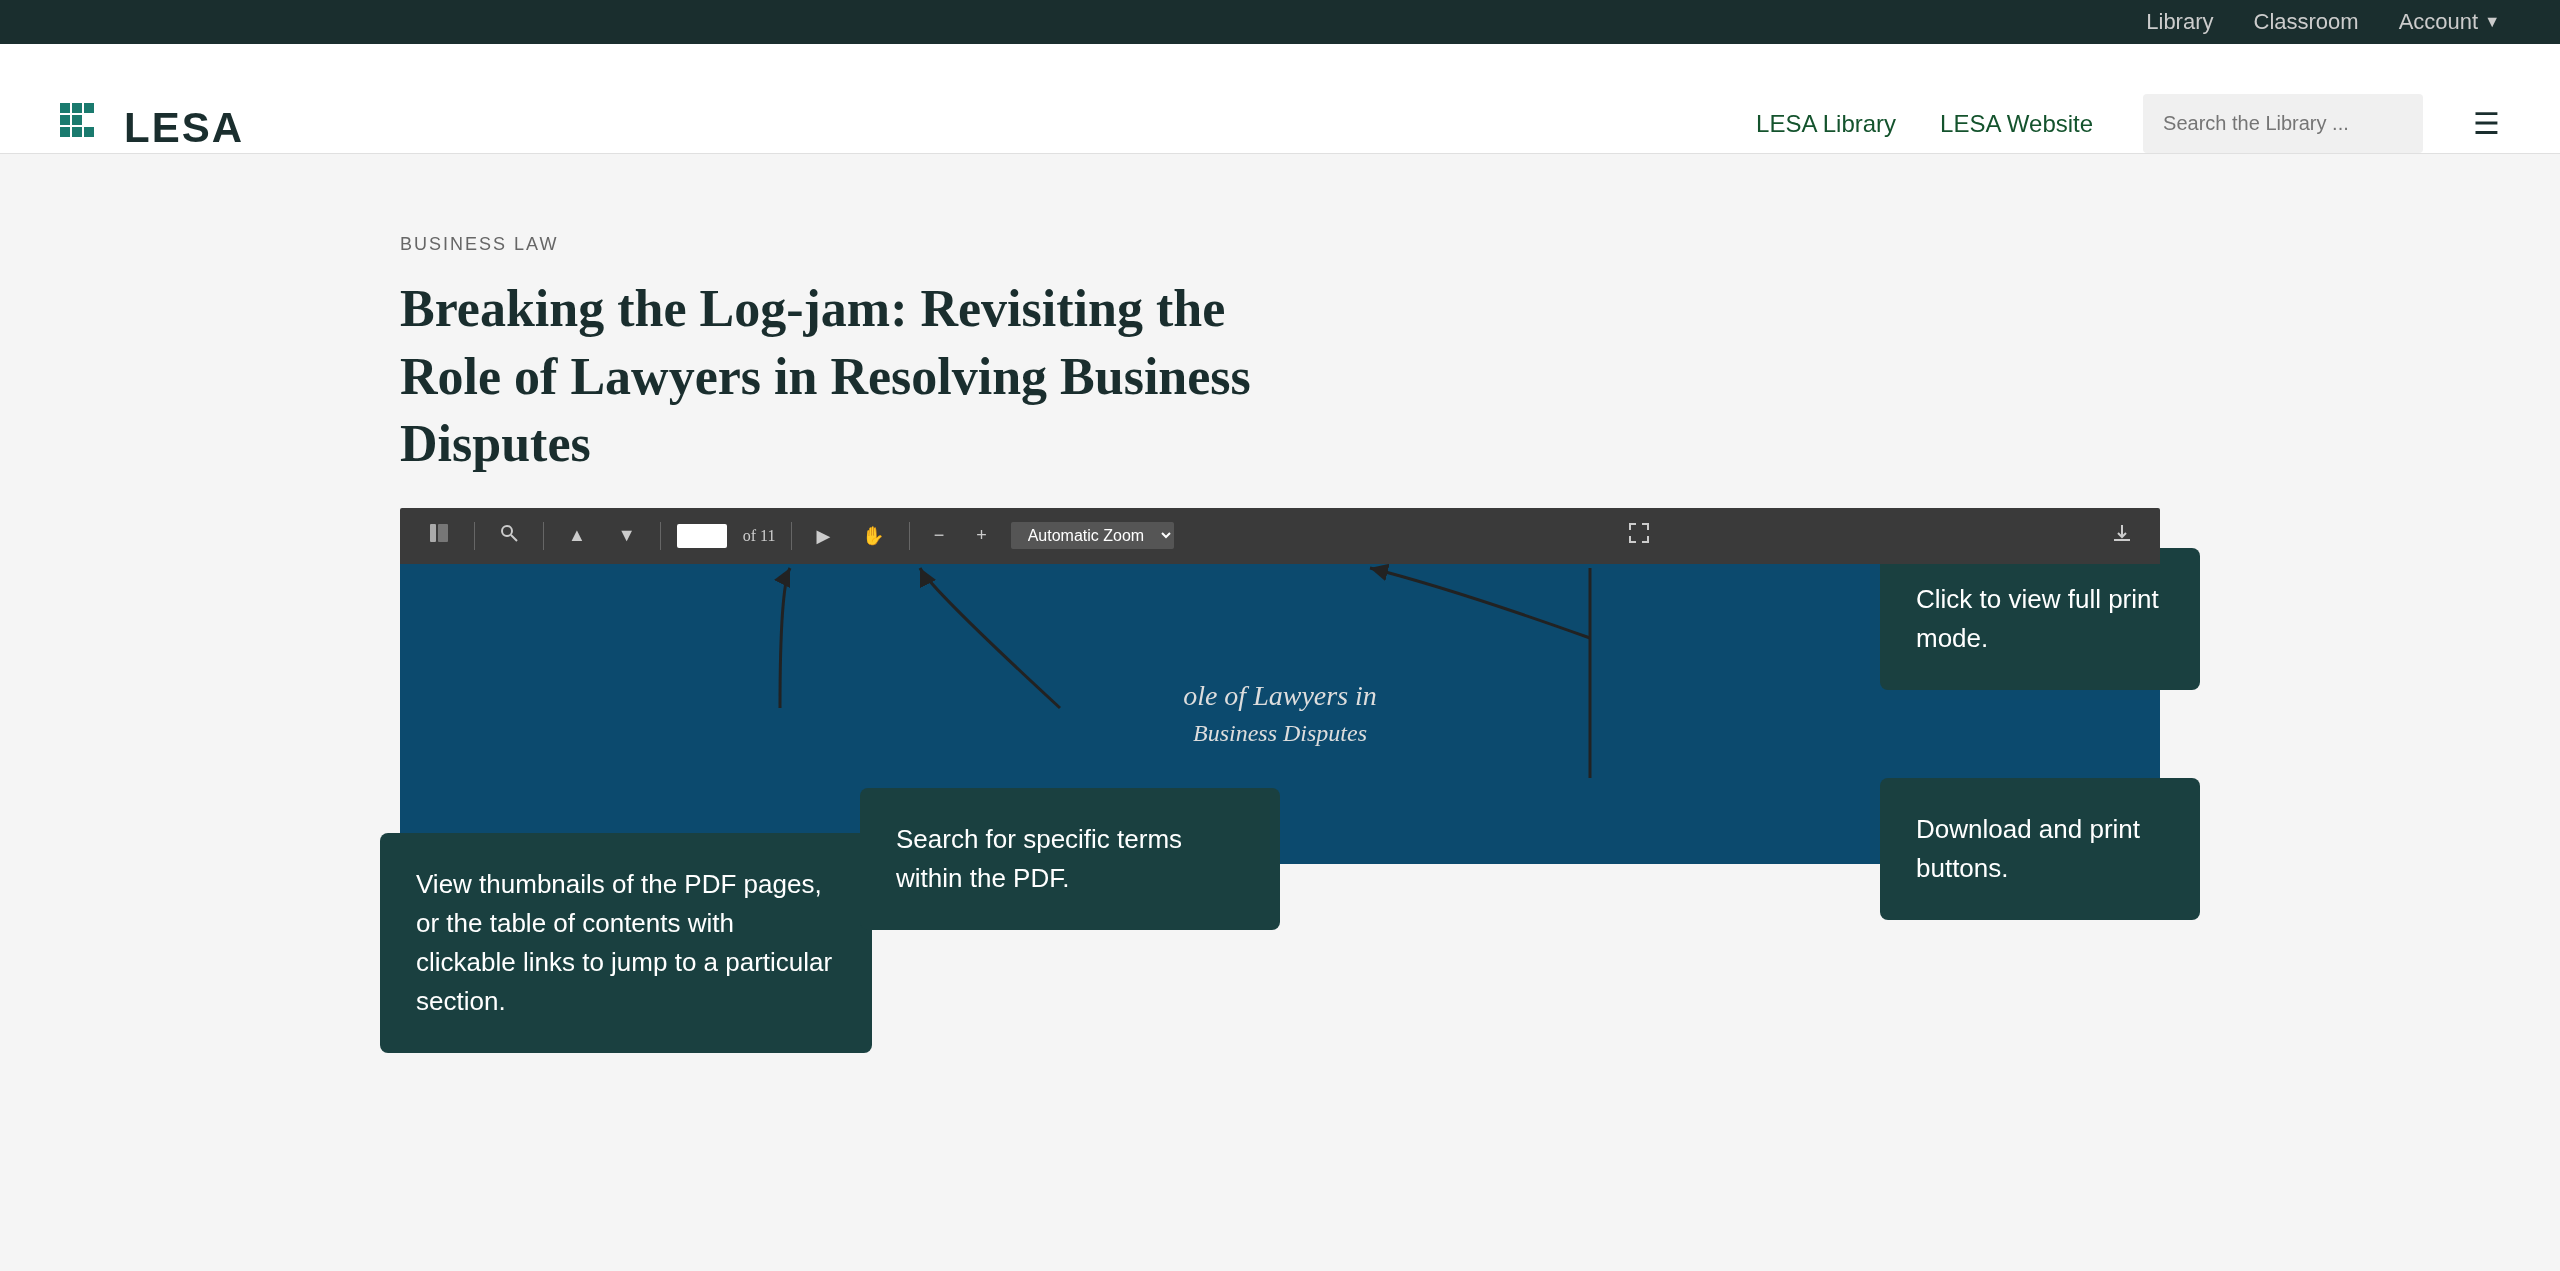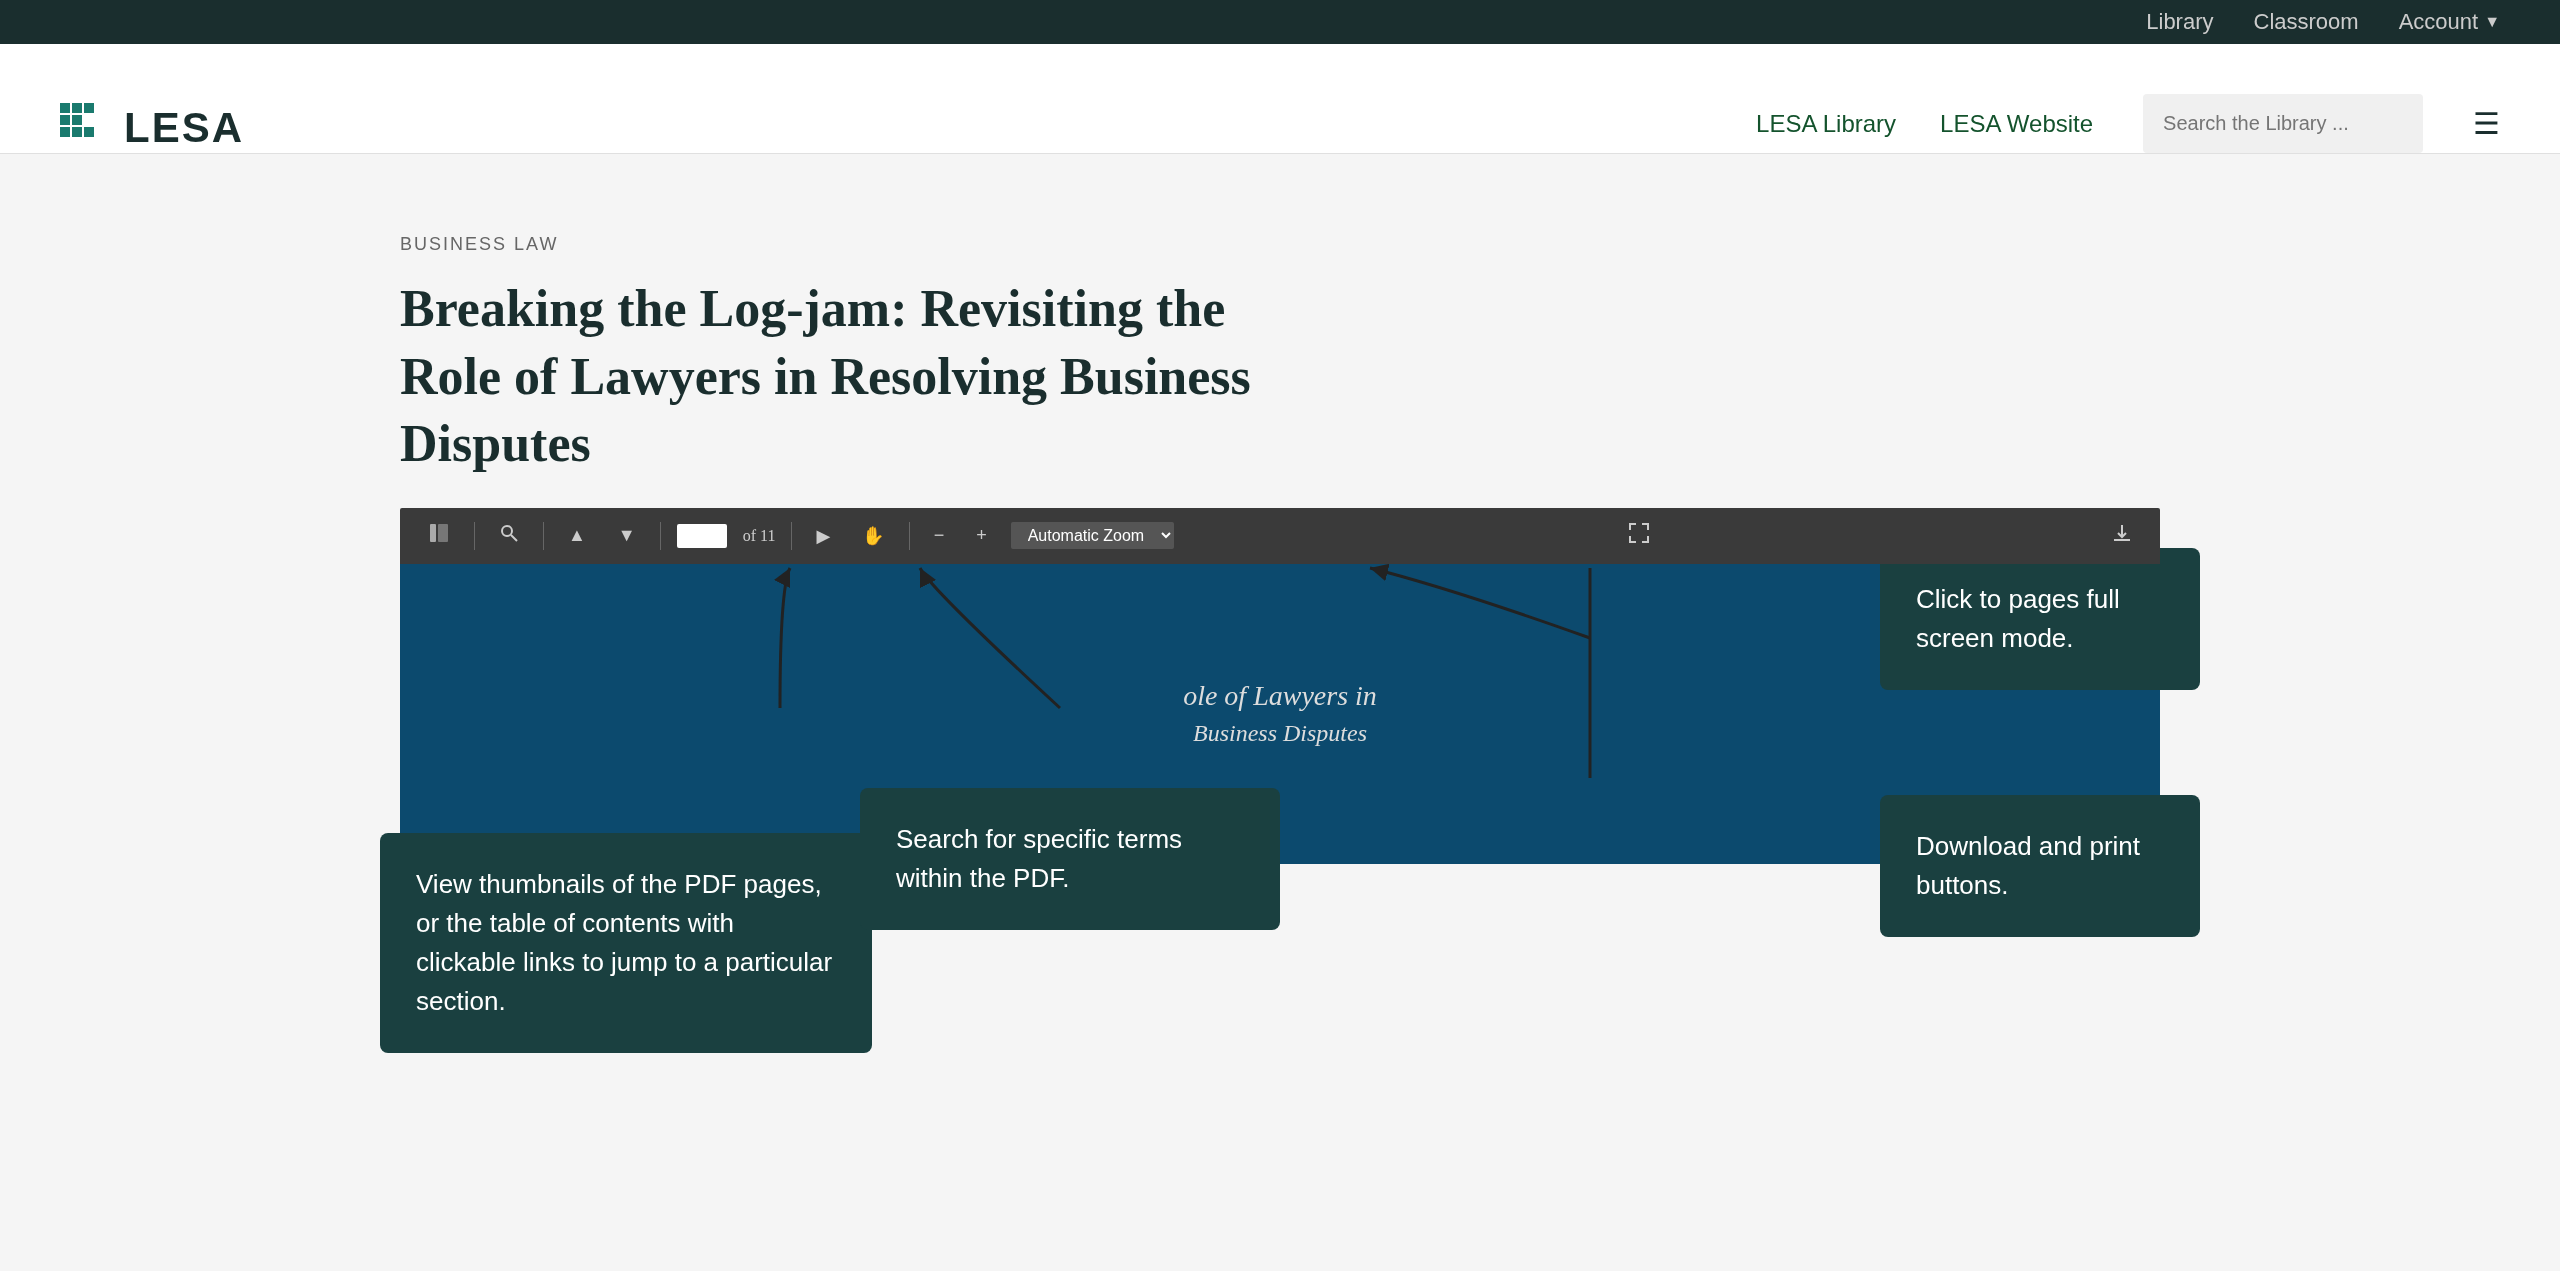--- a/index.html
+++ b/index.html
@@ -200,21 +200,21 @@
 
     .tooltip-fullscreen {
       width: 320px;
       right: -40px;
       top: 40px;
     }
 
     .tooltip-download {
       width: 320px;
       right: -40px;
-      top: 287px;
+      top: 270px;
     }
 
     
     .annotation-svg {
       position: absolute;
       top: 0;
       left: 0;
       width: 100%;
       height: 100%;
       pointer-events: none;
@@ -363,21 +363,21 @@
 
     <div class="tooltip-box tooltip-thumbnails">
       <span>View thumbnails of the PDF pages, or the table of contents with clickable links to jump to a particular section.</span>
     </div>
 
     <div class="tooltip-box tooltip-search">
       <span>Search for specific terms within the PDF.</span>
     </div>
 
     <div class="tooltip-box tooltip-fullscreen">
-      <span>Click to pages full screen mode.</span>
+      <span>Click to view full print mode.</span>
     </div>
 
     <div class="tooltip-box tooltip-download">
       <span>Download and print buttons.</span>
     </div>
 
   </div>
 </div>
 
 </body></html>

